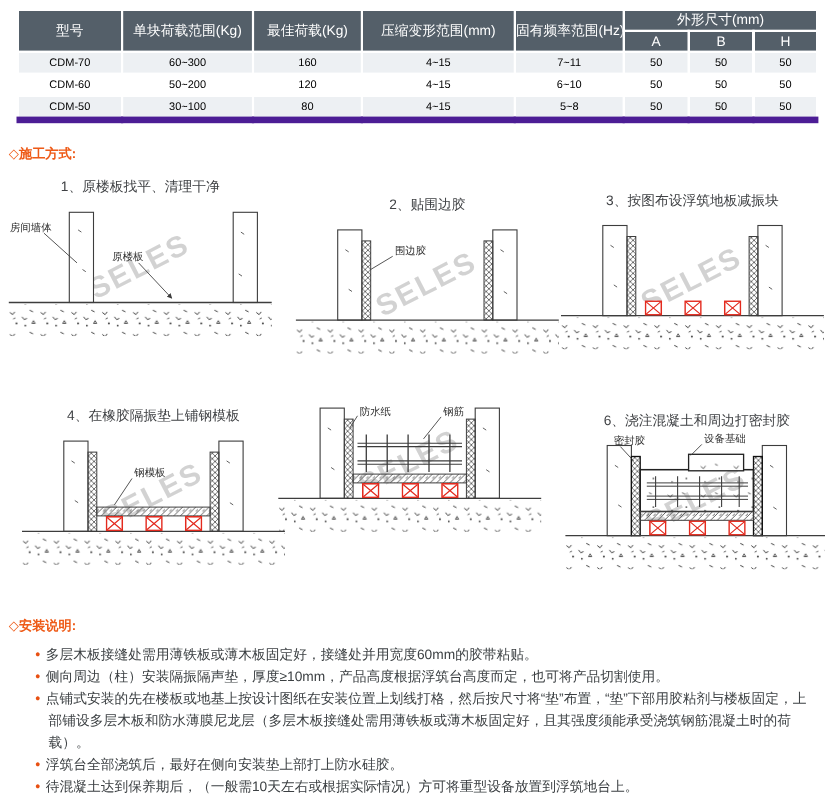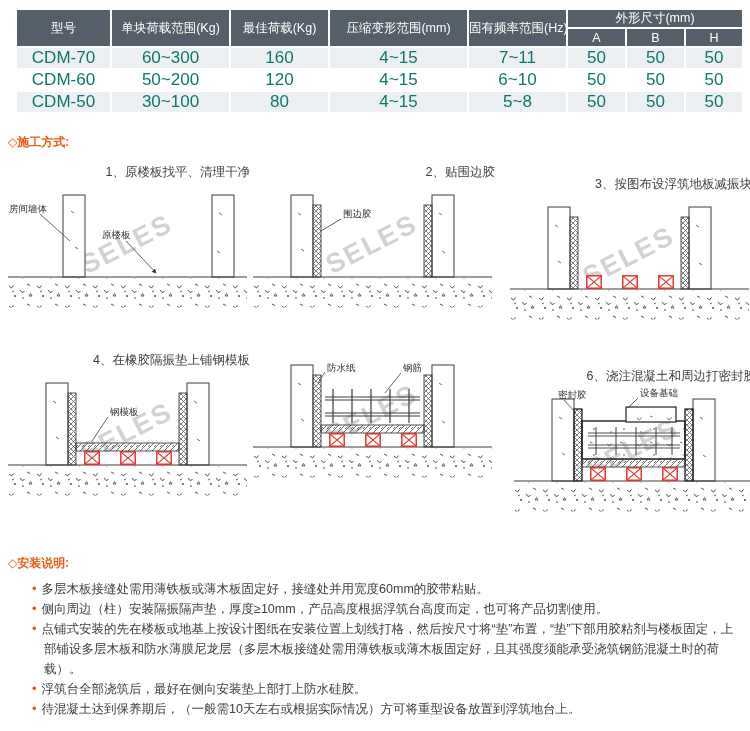--- a/index.html
+++ b/index.html
@@ -3,32 +3,32 @@
 <meta charset="utf-8">
 <style>
   html,body { margin:0; padding:0; }
   body {
     width:750px; height:731px; background:#fff;
     font-family:"Liberation Sans","DejaVu Sans",sans-serif;
     color:#3c4043; overflow:hidden;
   }
   
   table.spec { border-collapse:collapse; table-layout:fixed; width:727px;
-    margin:8px 8px 0 15px; font-size:12.5px; border-bottom:1px solid #4c1d95; }
+    margin:8px 8px 0 15px; font-size:12.5px; border-bottom:6px solid #4c1d95; }
   table.spec th, table.spec td { border:2px solid #fff; text-align:center; padding:0; overflow:hidden; white-space:nowrap; }
   table.spec thead th { background:#545f69; color:#fff; font-weight:normal; height:17px; }
-  table.spec tbody td { color:#0f766e; font-size:17px; height:18px; }
+  table.spec tbody td { color:#000000; font-size:10px; height:18px; }
   table.spec tbody tr:nth-child(odd) td { background:#edf0f3; }
   table.spec tbody tr:nth-child(even) td { background:#fff; }
   
   .section-title { color:#ee5a17; font-weight:bold; font-size:12px; margin:20px 0 0 8px; }
   
   .diagrams { display:grid; grid-template-columns:repeat(3,245px); margin:12px 0 0 5px; row-gap:12px; }
   .step { width:245px; }
-  .step-title { text-align:right; font-size:12.5px; color:#3f4144; height:18px; line-height:18px; white-space:nowrap; }
+  .step-title { text-align:center; font-size:12.5px; color:#3f4144; height:18px; line-height:18px; white-space:nowrap; }
   svg.diagram { display:block; width:243px; height:134px; margin:0 auto; }
   .d-wall { fill:#fff; stroke:#3d3d3d; stroke-width:1; }
   .d-line { stroke:#3d3d3d; stroke-width:1.2; }
   .d-ldr  { stroke:#3d3d3d; stroke-width:0.8; }
   .d-lbl  { font-size:9.5px; fill:#2e2e2e; }
   .d-mk   { stroke:#4a4a4a; stroke-width:0.8; fill:none; }
   .d-wm   { font-size:27px; font-weight:bold; fill:#cbcbcb; letter-spacing:2px; opacity:0.85; }
   
   .install { margin:16px 8px 0 8px; }
   .install ul { list-style:none; margin:7px 0 0 24px; padding:0; font-size:12.5px; line-height:20px; color:#3c4043; }
@@ -144,21 +144,21 @@
       <path class="d-mk" d="M65 30 l3 2 M69 66 l3 2 M213 32 l3 2 M211 70 l3 2"></path>
       <line class="d-line" x1="2" y1="96" x2="241" y2="96"></line>
       <rect x="2" y="97.5" width="239" height="29" fill="url(#p-speck)"></rect>
       <text class="d-lbl" x="3" y="31">房间墙体</text>
       <line class="d-ldr" x1="34" y1="33" x2="64" y2="60"></line>
       <text class="d-lbl" x="96" y="57">原楼板</text>
       <line class="d-ldr" x1="120" y1="60" x2="150" y2="92" marker-end="url(#m-arr)"></line>
     </svg>
   </figure>
 
-  <figure class="step" style="margin:0">
+  <figure class="step" style="margin:16px">
     <div class="step-title">2、贴围边胶</div>
     <svg class="diagram" viewBox="0 0 243 134">
       <text class="d-wm" x="121" y="72" text-anchor="middle" transform="rotate(-27 121 64)">SELES</text>
       <rect class="d-wall" x="40" y="14" width="22" height="82"></rect>
       <rect class="d-wall" x="181" y="14" width="22" height="82"></rect>
       <path class="d-mk" d="M47 32 l3 2 M50 68 l3 2 M188 32 l3 2 M191 70 l3 2"></path>
       <rect x="62" y="24" width="8" height="72" fill="url(#p-x)" stroke="#3d3d3d" stroke-width="0.9"></rect>
       <rect x="173" y="24" width="8" height="72" fill="url(#p-x)" stroke="#3d3d3d" stroke-width="0.9"></rect>
       <line class="d-line" x1="2" y1="96" x2="241" y2="96"></line>
       <rect x="2" y="97.5" width="239" height="29" fill="url(#p-speck)"></rect>
@@ -177,21 +177,21 @@
       <rect x="62" y="24" width="8" height="72" fill="url(#p-x)" stroke="#3d3d3d" stroke-width="0.9"></rect>
       <rect x="173" y="24" width="8" height="72" fill="url(#p-x)" stroke="#3d3d3d" stroke-width="0.9"></rect>
       <line class="d-line" x1="2" y1="96" x2="241" y2="96"></line>
       <use href="#s-rblock" x="78" y="82" width="16" height="14"></use>
       <use href="#s-rblock" x="114" y="82" width="16" height="14"></use>
       <use href="#s-rblock" x="150" y="82" width="16" height="14"></use>
       <rect x="2" y="97.5" width="239" height="29" fill="url(#p-speck)"></rect>
     </svg>
   </figure>
 
-  <figure class="step" style="margin:0">
+  <figure class="step" style="margin:12px">
     <div class="step-title">4、在橡胶隔振垫上铺钢模板</div>
     <svg class="diagram" viewBox="0 0 243 134">
       <text class="d-wm" x="121" y="72" text-anchor="middle" transform="rotate(-27 121 64)">SELES</text>
       <rect class="d-wall" x="40" y="14" width="22" height="82"></rect>
       <rect class="d-wall" x="181" y="14" width="22" height="82"></rect>
       <path class="d-mk" d="M47 32 l3 2 M50 68 l3 2 M188 32 l3 2 M191 70 l3 2"></path>
       <rect x="62" y="24" width="8" height="72" fill="url(#p-x)" stroke="#3d3d3d" stroke-width="0.9"></rect>
       <rect x="173" y="24" width="8" height="72" fill="url(#p-x)" stroke="#3d3d3d" stroke-width="0.9"></rect>
       <line class="d-line" x1="2" y1="96" x2="241" y2="96"></line>
       <rect x="70" y="74" width="103" height="8" fill="url(#p-d)" stroke="#3d3d3d" stroke-width="0.9"></rect>

